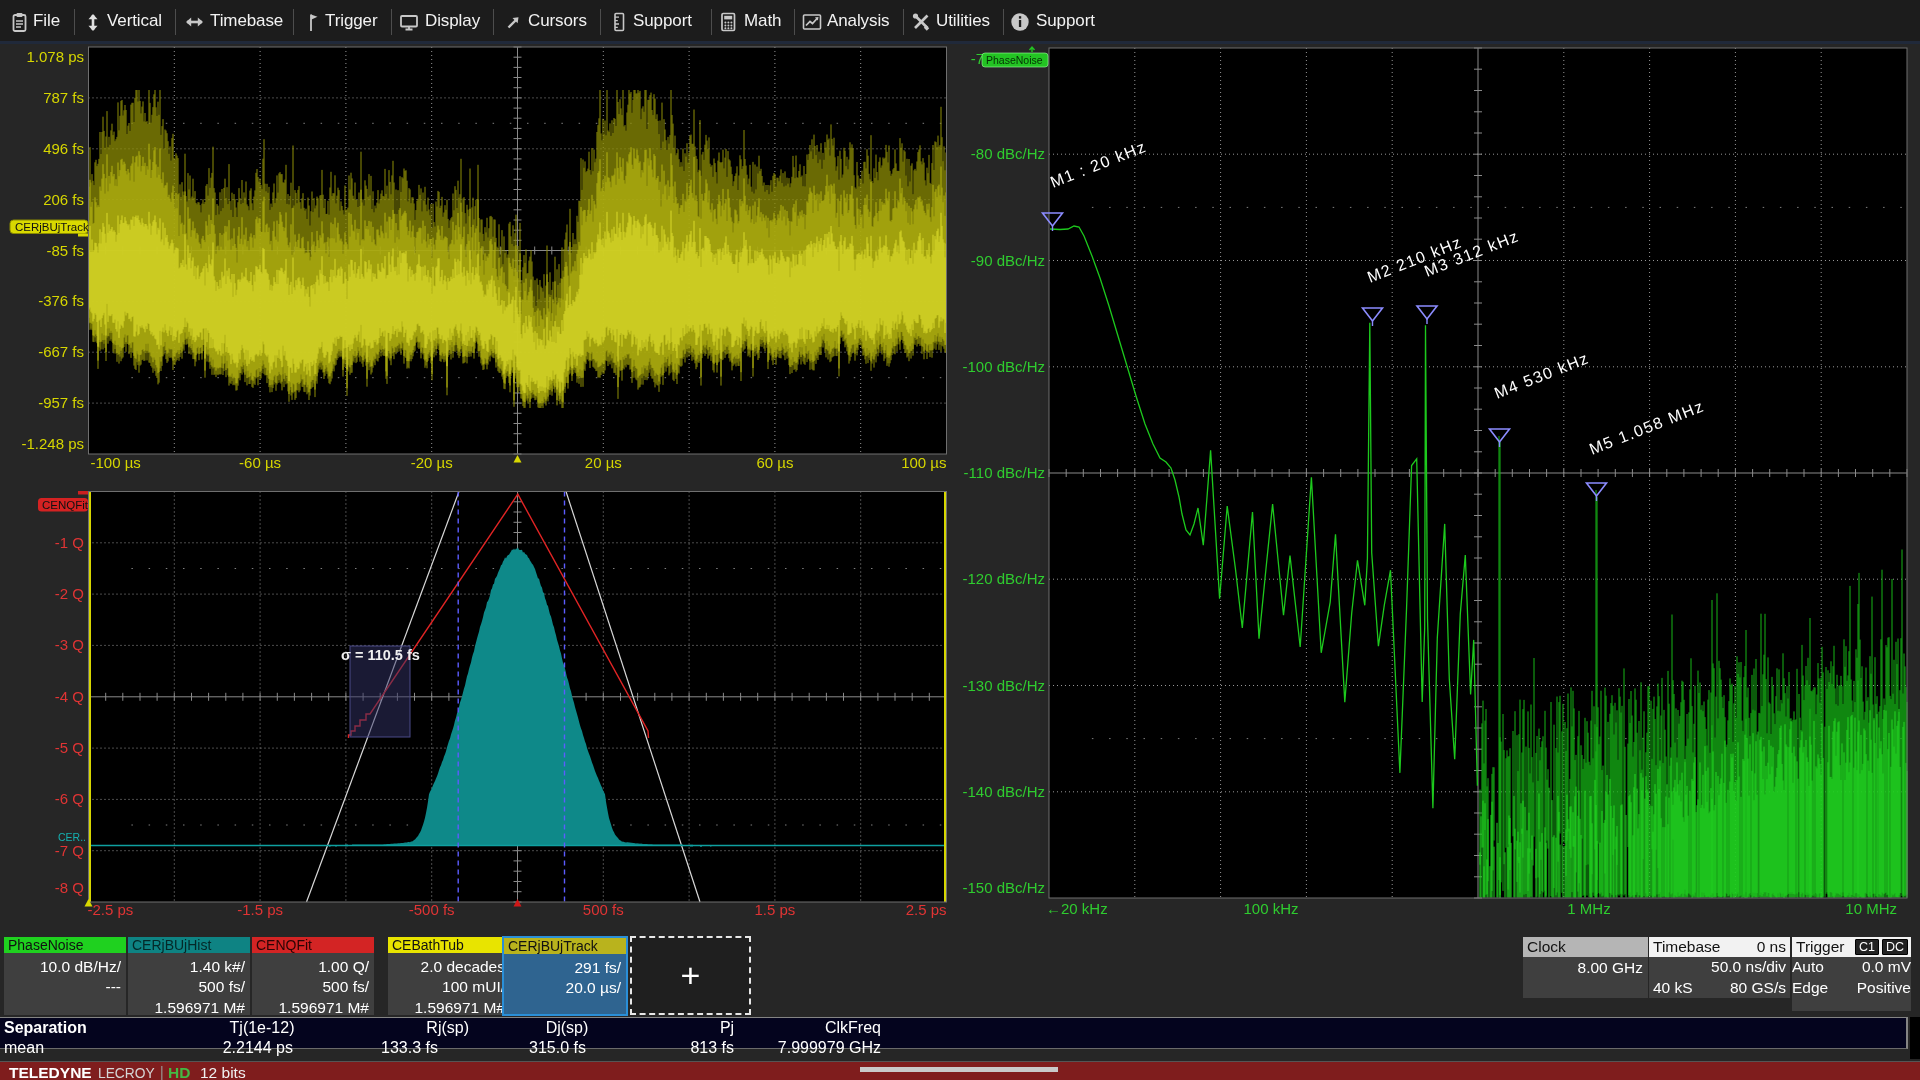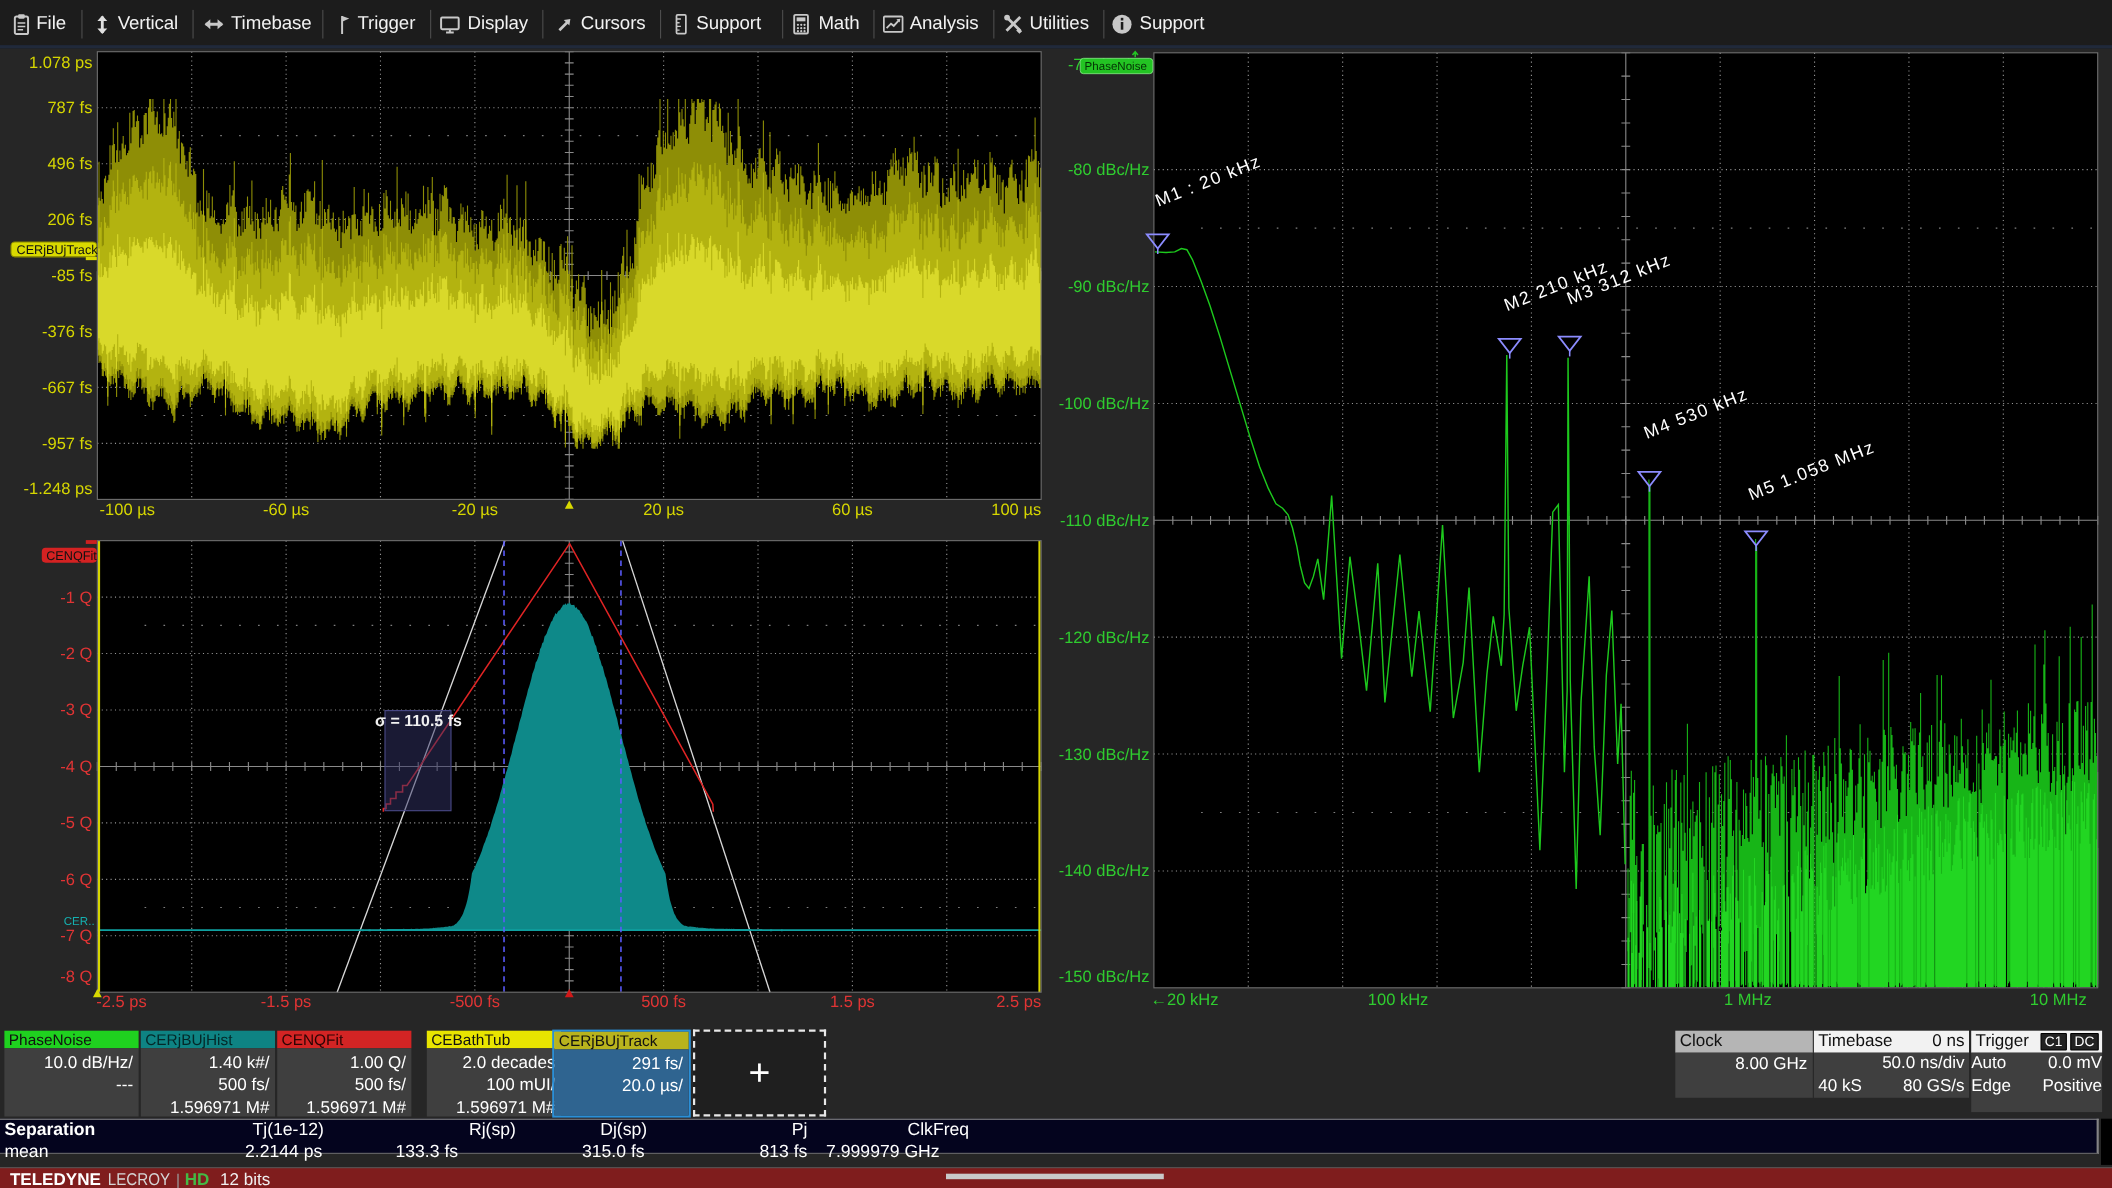--- a/index.html
+++ b/index.html
@@ -314,24 +314,24 @@
   <span style="position:absolute;left:4px;font-weight:bold">Separation</span>
   <span style="position:absolute;left:212px;width:100px;text-align:center">Tj(1e-12)</span>
   <span style="position:absolute;left:369px;width:100px;text-align:right">Rj(sp)</span>
   <span style="position:absolute;left:517px;width:100px;text-align:center">Dj(sp)</span>
   <span style="position:absolute;left:677px;width:100px;text-align:center">Pj</span>
   <span style="position:absolute;left:803px;width:100px;text-align:center">ClkFreq</span>
  </div>
  <div class="trow" style="top:21px">
   <span style="position:absolute;left:4px">mean</span>
   <span style="position:absolute;left:193px;width:100px;text-align:right">2.2144 ps</span>
-  <span style="position:absolute;left:338px;width:100px;text-align:center">133.3 fs</span>
+  <span style="position:absolute;left:338px;width:100px;text-align:right">133.3 fs</span>
   <span style="position:absolute;left:486px;width:100px;text-align:right">315.0 fs</span>
   <span style="position:absolute;left:634px;width:100px;text-align:right">813 fs</span>
-  <span style="position:absolute;left:751px;width:130px;text-align:left">7.999979 GHz</span>
+  <span style="position:absolute;left:751px;width:130px;text-align:right">7.999979 GHz</span>
  </div>
 </div>
 
 <div style="position:absolute;left:1910px;top:1017px;width:10px;height:42px;background:#000"></div>
 <div class="statusbar">
  <span style="position:absolute;left:9px;top:2px;font-size:15.5px;font-weight:900;color:#fff">TELEDYNE</span>
  <span style="position:absolute;left:98px;top:2px;font-size:15.5px;color:#d5d5d5;letter-spacing:0px;transform:scaleX(0.89);transform-origin:0 0">LECROY</span>
  <span style="position:absolute;left:160px;top:2px;font-size:14px;color:#999">|</span>
  <span style="position:absolute;left:168px;top:2px;font-size:15.5px;font-weight:bold;color:#44b944">HD</span>
  <span style="position:absolute;left:200px;top:2px;font-size:15.5px;color:#f0f0f0">12 bits</span>

